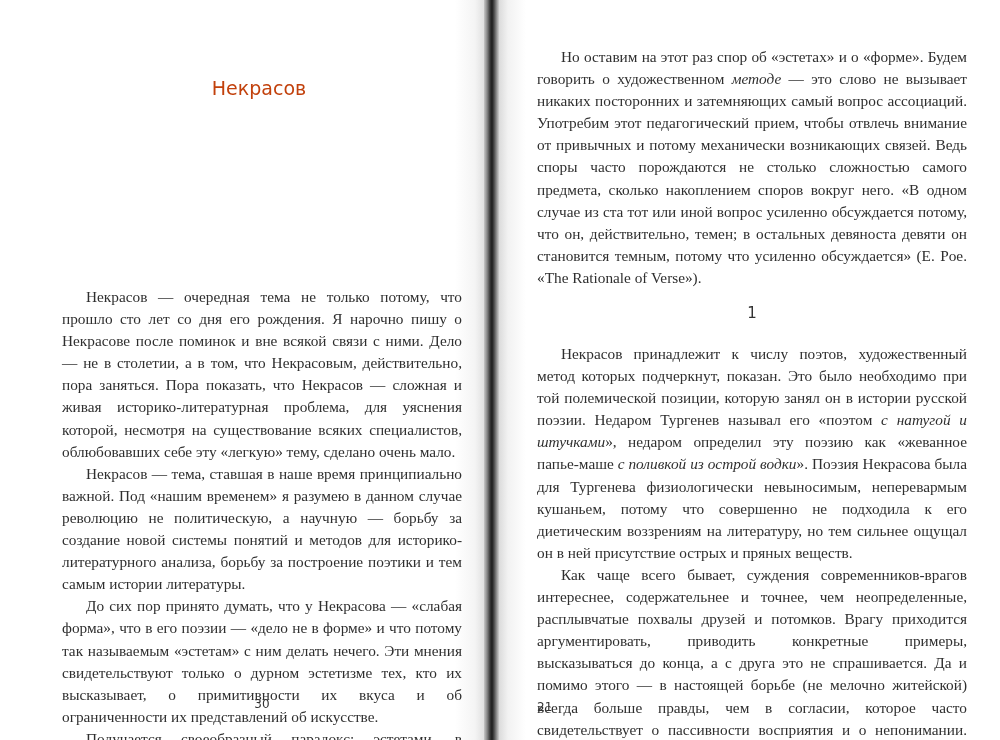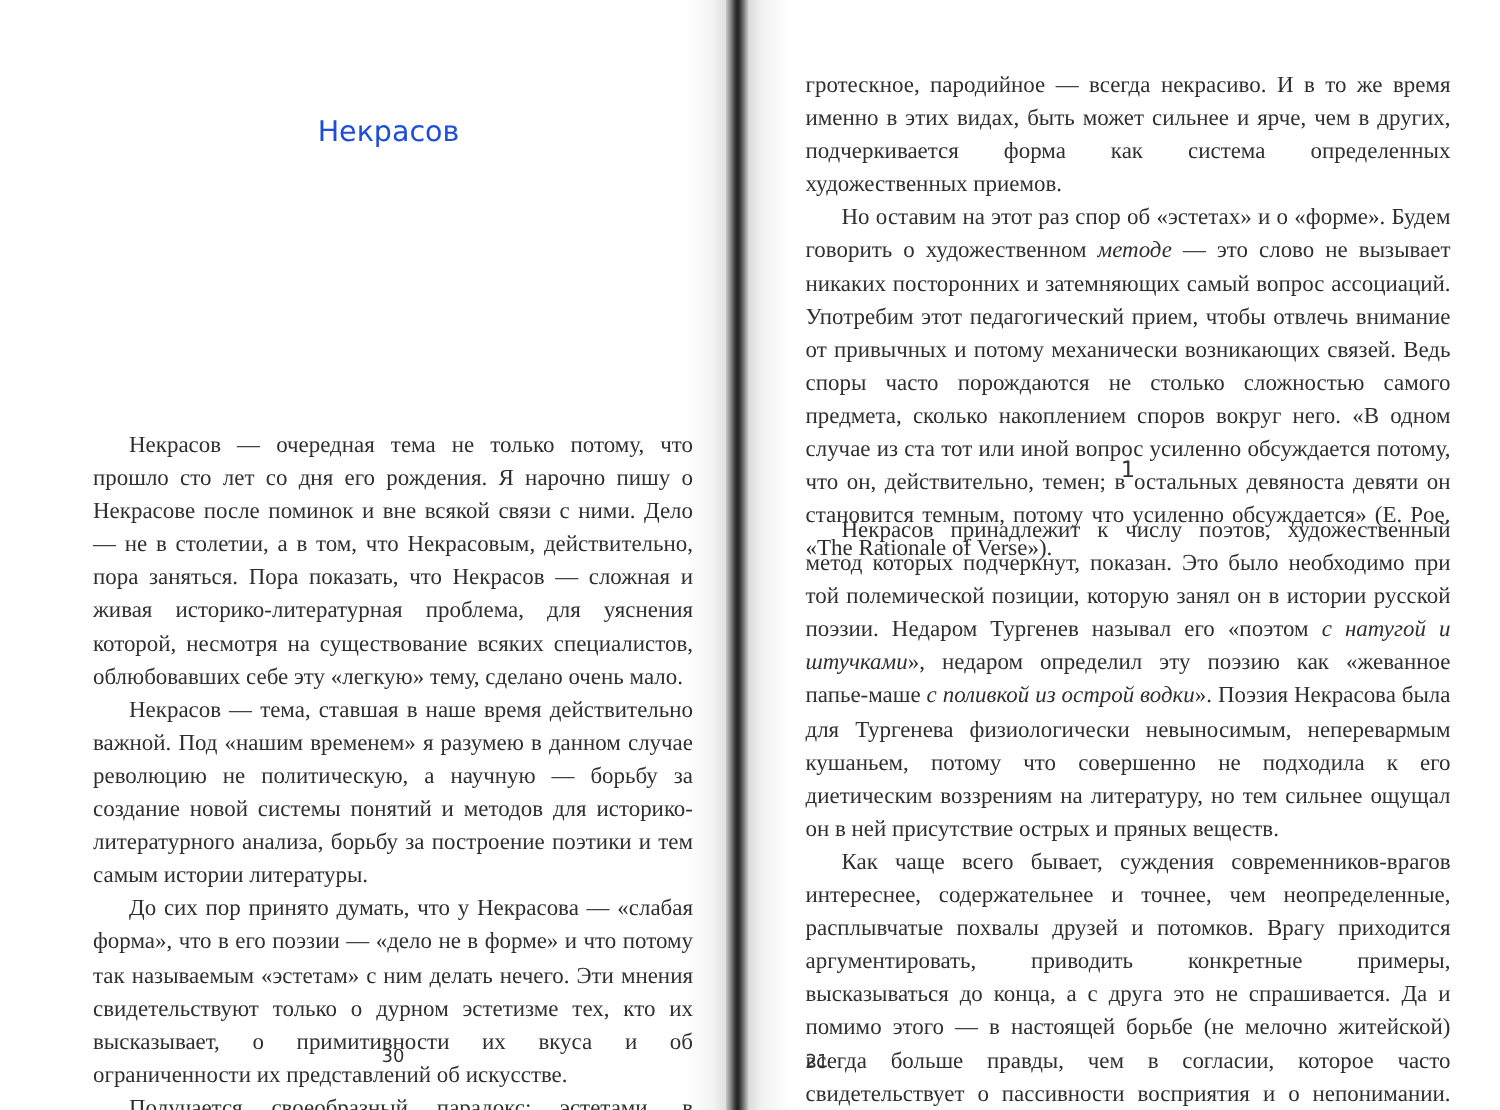--- a/index.html
+++ b/index.html
@@ -9,21 +9,21 @@
     font-family:"Liberation Serif","DejaVu Serif",serif;
     color:#2f2f2f;
   }
   .page { position:absolute; top:0; height:740px; background:#fff; }
   .page-left { left:0; width:486px; background:linear-gradient(to right,#fff 0,#fff 455px,#f4f4f4 475px,#dcdcdc 486px); }
   .page-right { left:498px; width:502px; background:linear-gradient(to right,#d8d8d8 0,#f2f2f2 10px,#fff 28px,#fff 100%); }
   .gutter { position:absolute; left:484px; top:0; width:15px; height:740px;
     background:linear-gradient(to right,#c8c8c8 0,#8a8a8a 3px,#3a3a3a 6px,#1e1e1e 8px,#4a4a4a 10px,#9a9a9a 13px,#cfcfcf 15px); }
   .chapter-title {
     position:absolute; left:62px; width:394px; top:64px; text-align:center;
-    font-family:"DejaVu Sans","Liberation Sans",sans-serif; font-size:19px; color:#1d4ed8; font-weight:normal;
+    font-family:"DejaVu Sans","Liberation Sans",sans-serif; font-size:19px; color:#c2410c; font-weight:normal;
   }
   .text-block { position:absolute; font-size:15.3px; line-height:22.1px; text-align:justify; hyphens:manual; }
   .left-text { left:62px; width:400px; top:286px; }
   .right-text-a { left:537px; width:430px; top:46px; }
   .right-text-b { left:537px; width:430px; top:343px; }
   .text-block p { margin:0; text-indent:24px; }
   .text-block p.noindent { text-indent:0; }
   .section-num {
     position:absolute; left:537px; width:430px; top:304px; text-align:center;
     font-family:"DejaVu Sans","Liberation Sans",sans-serif; font-size:15px; color:#333;
@@ -39,30 +39,29 @@
 <div class="page page-left">
 </div>
 <div class="page page-right">
 </div>
 <div class="gutter"></div>
 
 <h1 class="chapter-title">Некрасов</h1>
 
 <div class="text-block left-text">
   <p>Некрасов — очередная тема не только потому, что прошло сто лет со дня его рождения. Я нарочно пишу о Некрасове после поминок и вне всякой связи с ними. Дело — не в столетии, а в том, что Некрасовым, действительно, пора заняться. Пора показать, что Некрасов — сложная и живая историко-литературная проблема, для уяснения которой, несмотря на существование всяких специалистов, облюбовавших себе эту «легкую» тему, сделано очень мало.</p>
-  <p>Некрасов — тема, ставшая в наше время действительно важной. Под «нашим временем» я разумею в данном случае революцию не политическую, а научную — борьбу за создание новой системы понятий и методов для историко-литературного анализа, борьбу за построение поэтики и тем самым истории литературы.</p>
+  <p>Некрасов — тема, ставшая в наше время принципиально важной. Под «нашим временем» я разумею в данном случае революцию не политическую, а научную — борьбу за создание новой системы понятий и методов для историко-литературного анализа, борьбу за построение поэтики и тем самым истории литературы.</p>
   <p>До сих пор принято думать, что у Некрасова — «слабая форма», что в его поэзии — «дело не в форме» и что потому так называемым «эстетам» с ним делать нечего. Эти мнения свидетельствуют только о дурном эстетизме тех, кто их высказывает, о примитивности их вкуса и об ограниченности их представлений об искусстве.</p>
   <p>Получается своеобразный парадокс: эстетами, в вульгарном смысле этого слова, оказываются именно те, кто отрицает в Некрасове форму и «прощает» ему ее отсутствие. Под формой они понимают нечто «красивое», «изящное».</p>
 
 </div>
 
 <div class="folio folio-left">30</div>
 
 <div class="text-block right-text-a">
-  <p class="noindent">гротескное, пародийное — всегда некрасиво. И в то же время именно в этих видах, быть может сильнее и ярче, чем в других, подчеркивается форма как система определенных художественных приемов.</p>
   <p><span>Но оставим на этот раз спор об «эстетах» и о «форме». Будем говорить о художественном </span><em>методе</em><span> — это слово не вызывает никаких посторонних и затемняющих самый вопрос ассоциаций. Употребим этот педагогический прием, чтобы отвлечь внимание от привычных и потому механически возникающих связей. Ведь споры часто порождаются не столько сложностью самого предмета, сколько накоплением споров вокруг него. «В одном случае из ста тот или иной вопрос усиленно обсуждается потому, что он, действительно, темен; в остальных девяноста девяти он становится темным, потому что усиленно обсуждается» (E. Poe. «The Rationale of Verse»).</span></p>
 </div>
 
 <div class="section-num">1</div>
 
 <div class="text-block right-text-b">
   <p><span>Некрасов принадлежит к числу поэтов, художественный метод которых подчеркнут, показан. Это было необходимо при той полемической позиции, которую занял он в истории русской поэзии. Недаром Тургенев называл его «поэтом </span><em>с натугой и штучками</em><span>», недаром определил эту поэзию как «жеванное папье-маше </span><em>с поливкой из острой водки</em><span>». Поэзия Некрасова была для Тургенева физиологически невыносимым, неперевармым кушаньем, потому что совершенно не подходила к его диетическим воззрениям на литературу, но тем сильнее ощущал он в ней присутствие острых и пряных веществ.</span></p>
   <p>Как чаще всего бывает, суждения современников-врагов интереснее, содержательнее и точнее, чем неопределенные, расплывчатые похвалы друзей и потомков. Врагу приходится аргументировать, приводить конкретные примеры, высказываться до конца, а с друга это не спрашивается. Да и помимо этого — в настоящей борьбе (не мелочно житейской) всегда больше правды, чем в согласии, которое часто свидетельствует о пассивности восприятия и о непонимании. Истина, по природе своей, активна и потому требует борьбы.</p>
 
 </div>

